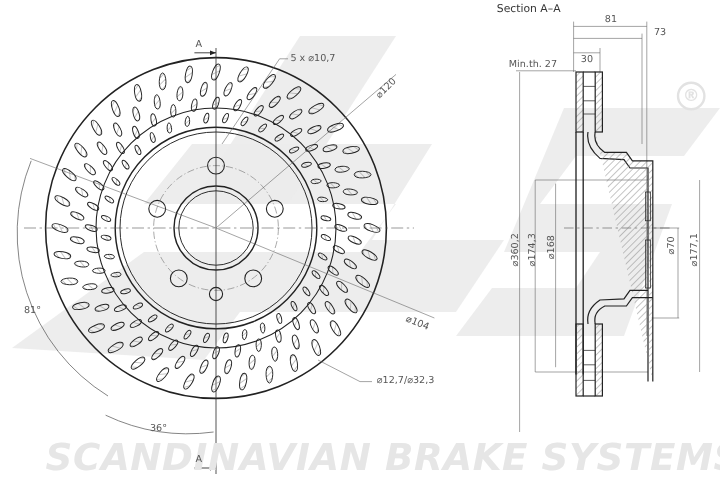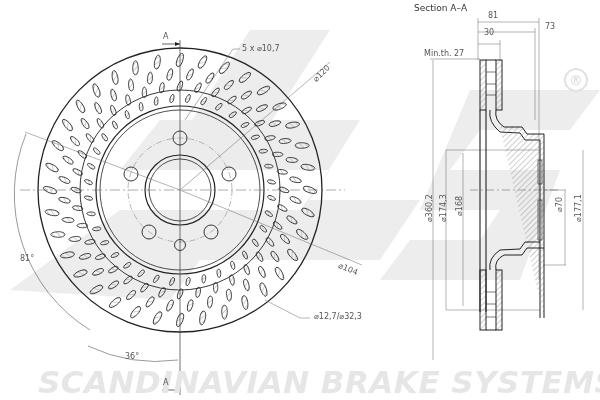--- a/index.html
+++ b/index.html
@@ -271,21 +271,21 @@
 <div class="lbl" style="left:163px;top:33px;">A</div>
 <div class="lbl" style="left:163px;top:379px;">A</div>
 <div class="lbl" style="left:242px;top:45px;">5 x ⌀10,7</div>
 <div class="lbl" style="left:312px;top:78px;transform:rotate(-45deg);transform-origin:left top;">⌀120</div>
 <div class="lbl" style="left:340px;top:262px;transform:rotate(22deg);transform-origin:left top;">⌀104</div>
 <div class="lbl" style="left:314px;top:313px;">⌀12,7/⌀32,3</div>
 <div class="lbl" style="left:20px;top:255px;">81°</div>
 <div class="lbl" style="left:125px;top:353px;">36°</div>
 
 <div class="lbl title" style="left:414px;top:4px;">Section A–A</div>
-<div class="lbl" style="left:488px;top:12px;">81</div>
+<div class="lbl" style="left:504px;top:12px;">81</div>
 <div class="lbl" style="left:502px;top:23px;margin-left:43px;">73</div>
-<div class="lbl" style="left:484px;top:29px;text-align:center;">30</div>
+<div class="lbl" style="left:484px;top:46px;text-align:center;">30</div>
 <div class="lbl" style="left:424px;top:50px;">Min.th. 27</div>
 <div class="lbl rot" style="left:426px;top:222px;">⌀360,2</div>
 <div class="lbl rot" style="left:440px;top:222px;">⌀174,3</div>
 <div class="lbl rot" style="left:456px;top:216px;">⌀168</div>
 <div class="lbl rot" style="left:556px;top:212px;">⌀70</div>
 <div class="lbl rot" style="left:575px;top:222px;">⌀177,1</div>
 
 </body></html>

